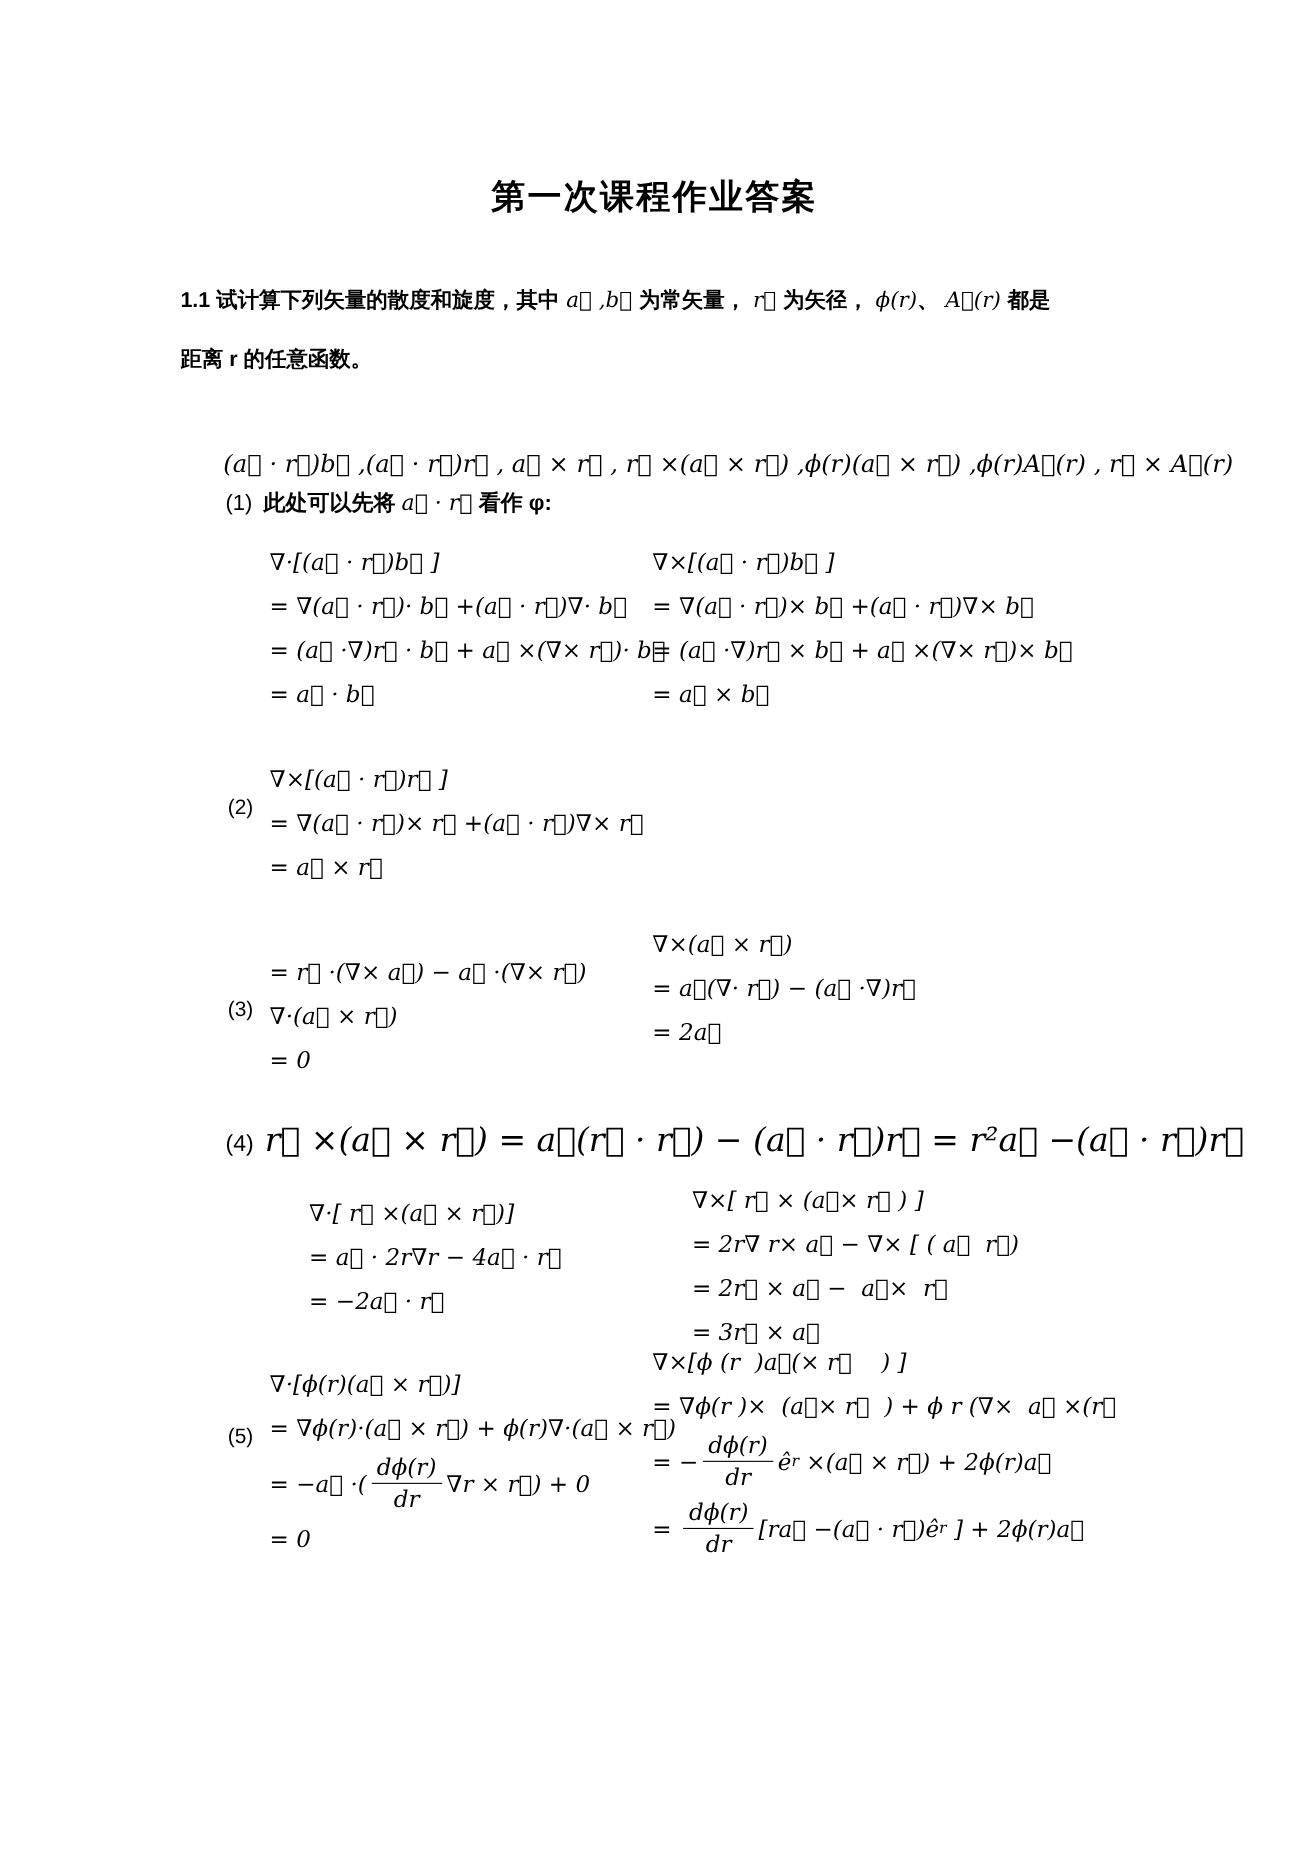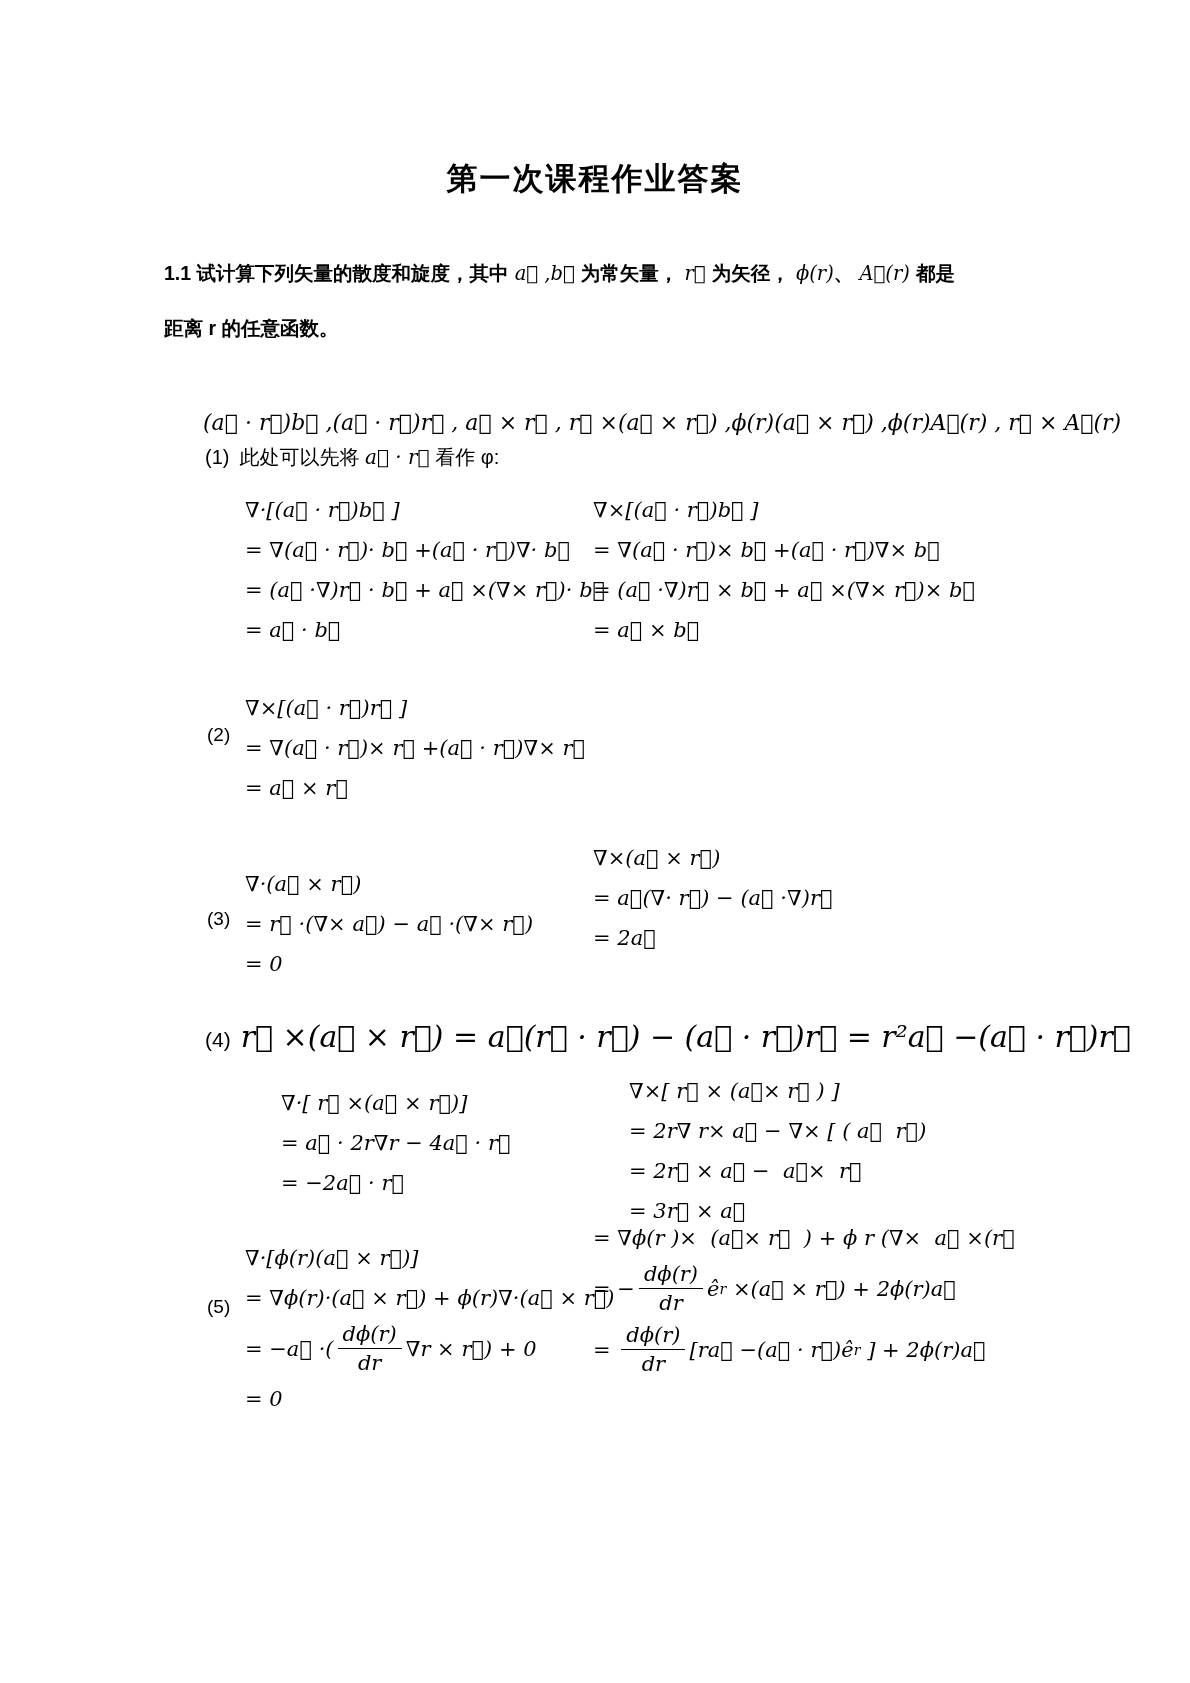--- a/index.html
+++ b/index.html
@@ -19,21 +19,21 @@
   }
   .problem{
     position:absolute;top:246px;left:164px;width:890px;
     font-size:19.5px;font-weight:bold;line-height:54px;
   }
   .t{white-space:pre;}
   .math, .math .t, .math-line, .math-line .t{
     font-family:"DejaVu Serif","Liberation Serif",serif;
     font-style:italic;font-weight:normal;
   }
-  .plain{font-family:"Liberation Sans",sans-serif;font-style:normal;font-weight:normal;}
+  .plain{font-family:"Liberation Sans",sans-serif;font-style:normal;font-weight:bold;}
   .bold{font-family:"Liberation Sans",sans-serif;font-style:normal;font-weight:bold;}
   .exprline{
     position:absolute;top:383px;left:203px;
     font-size:22px;
     margin-top:27px;
   }
   .sec{position:absolute;left:205px;right:70px;}
   .sec1{top:440px;}
   .sec2{top:662px;}
   .sec3{top:838px;}
@@ -138,24 +138,24 @@
           </div>
         </div>
     </div>
   </section>
 
   <section class="sec sec3">
     <span class="side-label">(3)</span>
     <div class="cols">
       <div class="col left">
           <div class="math-line">
+            <span class="t">= r⃗ ·(∇× a⃗) − a⃗ ·(∇× r⃗)</span>
+          </div>
+          <div class="math-line">
             <span class="t">∇·(a⃗ × r⃗)</span>
-          </div>
-          <div class="math-line">
-            <span class="t">= r⃗ ·(∇× a⃗) − a⃗ ·(∇× r⃗)</span>
           </div>
           <div class="math-line">
             <span class="t">= 0</span>
           </div>
         </div>
       <div class="col right">
           <div class="math-line">
             <span class="t">∇×(a⃗ × r⃗)</span>
           </div>
           <div class="math-line">
@@ -217,20 +217,23 @@
               <span class="num">dϕ(r)</span>
               <span class="den">dr</span>
             </span>
             <span class="t">∇r × r⃗) + 0</span>
           </div>
           <div class="math-line">
             <span class="t">= 0</span>
           </div>
         </div>
       <div class="col right">
+          <div class="math-line">
+            <span class="t">∇×[ϕ (r  )a⃗(× r⃗    ) ]</span>
+          </div>
           <div class="math-line">
             <span class="t">= ∇ϕ(r )×  (a⃗× r⃗  ) + ϕ r (∇×  a⃗ ×(r⃗</span>
           </div>
           <div class="math-line">
             <span class="t">= −</span>
             <span class="frac">
               <span class="num">dϕ(r)</span>
               <span class="den">dr</span>
             </span>
             <span class="t">ê</span>

